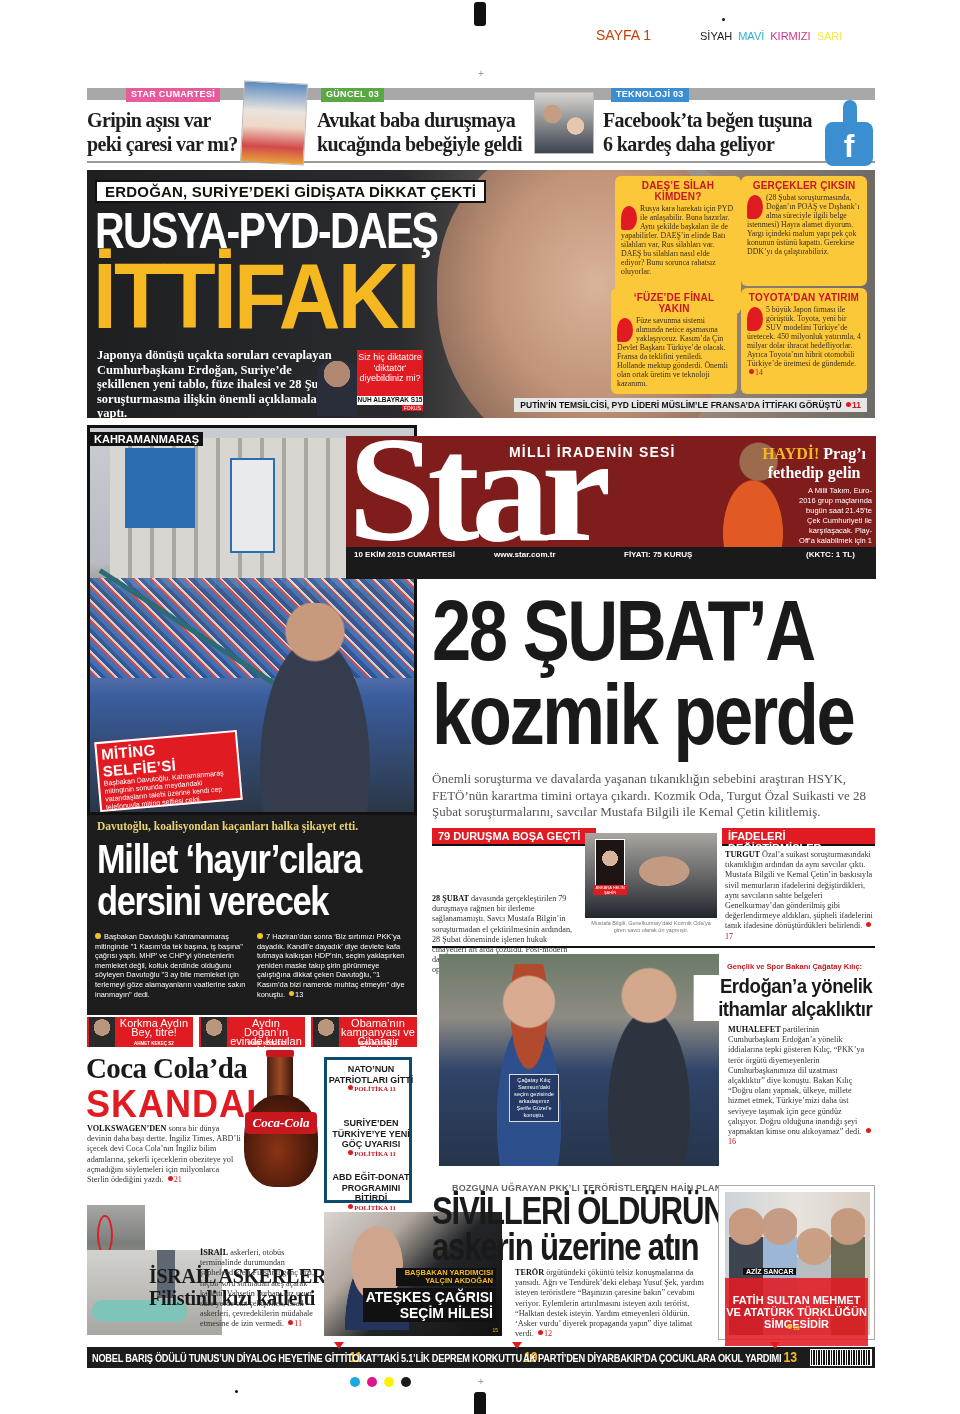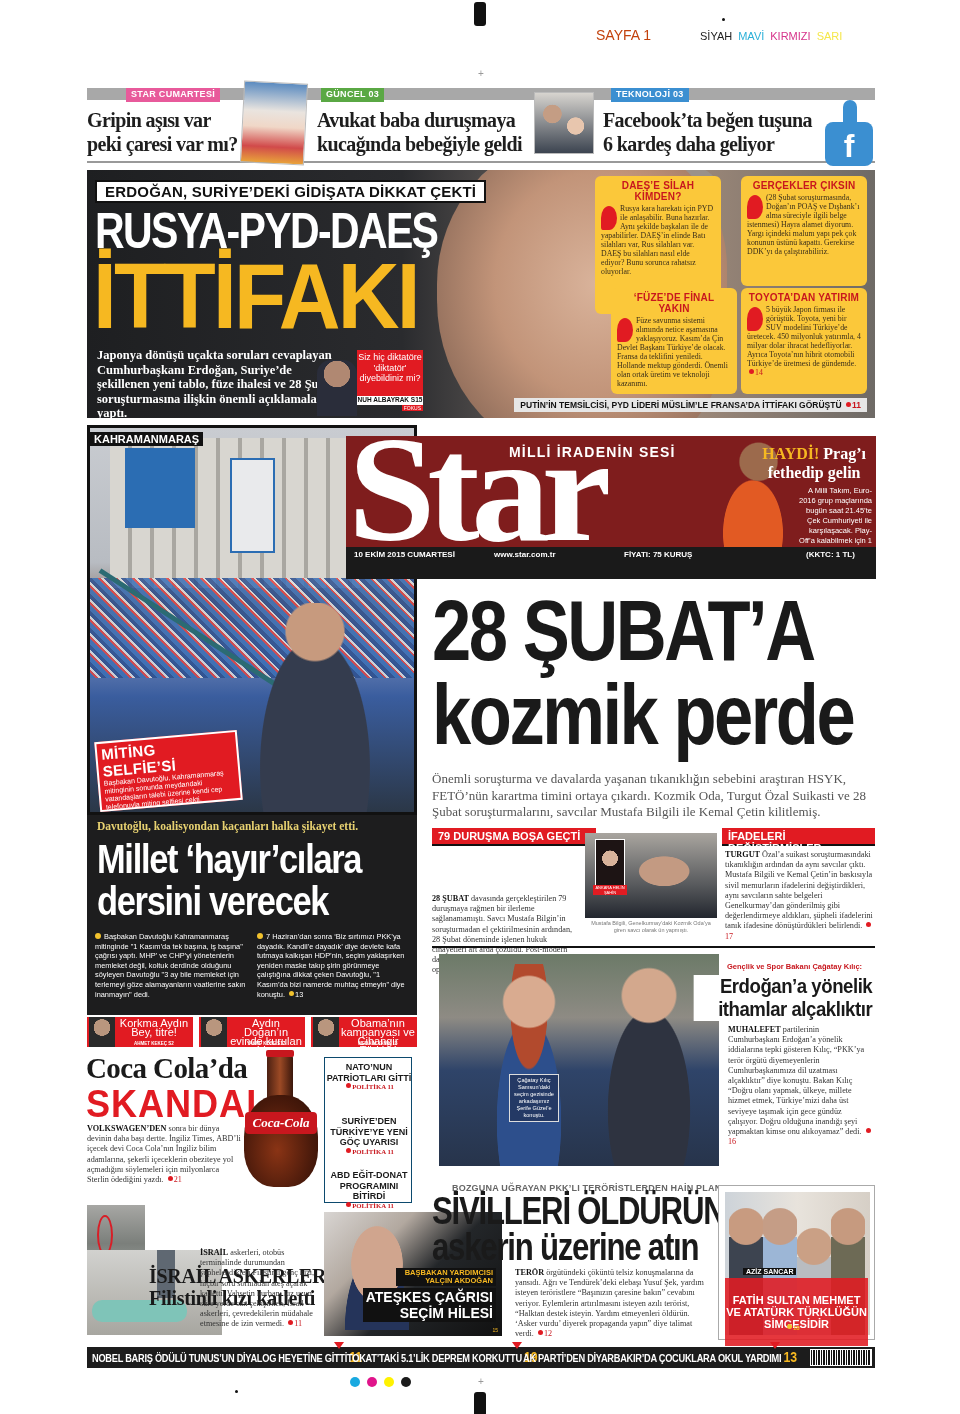--- a/index.html
+++ b/index.html
@@ -94,21 +94,21 @@
 
   
   .coke-h1 { position: absolute; left: 86px; top: 1053px; font-family: "Liberation Serif", serif; font-size: 29px; color: #1a1a1a; letter-spacing: -0.6px; font-weight: bold; line-height: 30px; }
   .coke-h2 { position: absolute; left: 86px; top: 1085px; font-size: 38px; font-weight: bold; color: #e11b22; letter-spacing: 1px; line-height: 38px; transform: scaleX(.95); transform-origin: left; }
   .bottle { position: absolute; left: 240px; top: 1050px; width: 80px; height: 140px; }
   .bottle .neck { position: absolute; left: 27px; top: 0; width: 26px; height: 50px; background: linear-gradient(90deg, #4b2012, #9c4a25 50%, #3a170c); border-radius: 8px 8px 0 0; }
   .bottle .cap2 { position: absolute; left: 26px; top: 0; width: 28px; height: 7px; background: #c8171e; border-radius: 2px; }
   .bottle .body { position: absolute; left: 4px; top: 45px; width: 74px; height: 92px; background: radial-gradient(ellipse at 45% 60%, #8a3415 0%, #4a1a0b 60%, #2a0e05 100%); border-radius: 45% 45% 40% 40%; }
   .bottle .label { position: absolute; left: 5px; top: 62px; width: 72px; height: 22px; background: #c8171e; color: #fff; font-family: "Liberation Serif", serif; font-style: italic; font-weight: bold; font-size: 13px; text-align: center; line-height: 22px; border-radius: 4px; }
 
-  .sidebar-box { position: absolute; left: 324px; top: 1057px; width: 88px; height: 146px; border: 1px solid #0c4a6e; background: #fff; }
+  .sidebar-box { position: absolute; left: 324px; top: 1057px; width: 88px; height: 146px; border: 3px solid #0c4a6e; background: #fff; }
   .sb-item { position: absolute; left: 0; width: 88px; text-align: center; }
   .sb-item .h { font-size: 9px; line-height: 10.5px; font-weight: bold; color: #1a1a1a; }
   .sb-item .l { font-family: "Liberation Serif", serif; font-size: 6.8px; color: #c8171e; font-weight: bold; }
 
   .israel-photo { position: absolute; left: 87px; top: 1205px; width: 58px; height: 70px; background: linear-gradient(180deg, #a7a7a4, #7b7f7b 55%, #9da39e); }
   .israel-photo .circ { position: absolute; left: 10px; top: 10px; width: 16px; height: 40px; border: 2px solid #d81e27; border-radius: 50%; }
   .israel-photo2 { position: absolute; left: 87px; top: 1250px; width: 135px; height: 85px; background: linear-gradient(180deg, #d2d2cf 0%, #b9b8b3 60%, #a7a6a0 100%); }
   .israel-photo2 .girl { position: absolute; left: 5px; top: 50px; width: 95px; height: 22px; background: #7fc4b8; border-radius: 10px; }
   .israel-photo2 .leg { position: absolute; left: 70px; top: 0; width: 18px; height: 48px; background: #5f6872; }
   .israel-h { position: absolute; left: 149px; top: 1248px; font-family: "Liberation Serif", serif; font-size: 20px; line-height: 22px; font-weight: bold; color: #1a1a1a; letter-spacing: -0.3px; margin-top: 17px; }
@@ -192,21 +192,21 @@
   <div class="hero-h1">RUSYA-PYD-DAEŞ</div>
   <div class="hero-h2">İTTİFAKI</div>
   <div class="hero-deck">Japonya dönüşü uçakta soruları cevaplayan Cumhurbaşkanı Erdoğan, Suriye’de şekillenen yeni tablo, füze ihalesi ve 28 Şubat soruşturmasına ilişkin önemli açıklamalar yaptı.</div>
   <div class="person-thumb"></div>
   <div class="hero-column">
     <div class="box">Siz hiç diktatöre 'diktatör' diyebildiniz mi?</div>
     <div class="by">NUH ALBAYRAK S15</div>
     <div class="sec">FOKUS</div>
   </div>
 
-  <div class="quote-box" style="left:508px;top:6px;height:138px;">
+  <div class="quote-box" style="left:528px;top:6px;height:138px;">
     <div class="qt">DAEŞ’E SİLAH KİMDEN?</div>
     <div class="qx"><span class="qmark"></span><span>Rusya kara harekatı için PYD ile anlaşabilir. Buna hazırlar. Aynı şekilde başkaları ile de yapabilirler. DAEŞ’in elinde Batı silahları var, Rus silahları var. DAEŞ bu silahları nasıl elde ediyor? Bunu sorunca rahatsız oluyorlar.</span></div>
   </div>
   <div class="quote-box" style="left:654px;top:6px;height:110px;">
     <div class="qt">GERÇEKLER ÇIKSIN</div>
     <div class="qx"><span class="qmark"></span><span>(28 Şubat soruşturmasında, Doğan’ın POAŞ ve Dışbank’ı alma süreciyle ilgili belge istenmesi) Hayra alamet diyorum. Yargı içindeki malum yapı pek çok konunun üstünü kapattı. Gerekirse DDK’yı da çalıştırabiliriz.</span></div>
   </div>
   <div class="quote-box" style="left:524px;top:118px;height:106px;">
     <div class="qt">‘FÜZE’DE FİNAL YAKIN</div>
     <div class="qx"><span class="qmark"></span><span>Füze savunma sistemi alımında netice aşamasına yaklaşıyoruz. Kasım’da Çin Devlet Başkanı Türkiye’de olacak. Fransa da teklifini yeniledi. Hollande mektup gönderdi. Önemli olan ortak üretim ve teknoloji kazanımı.</span></div>

